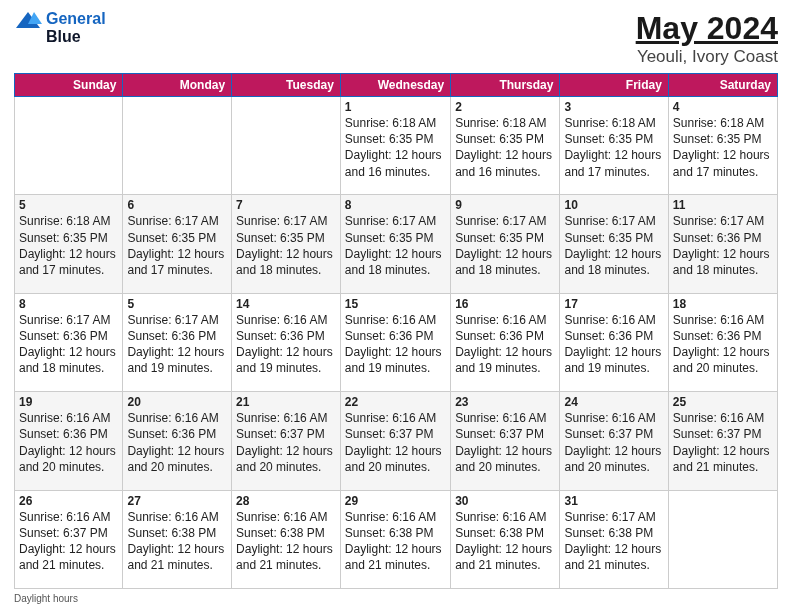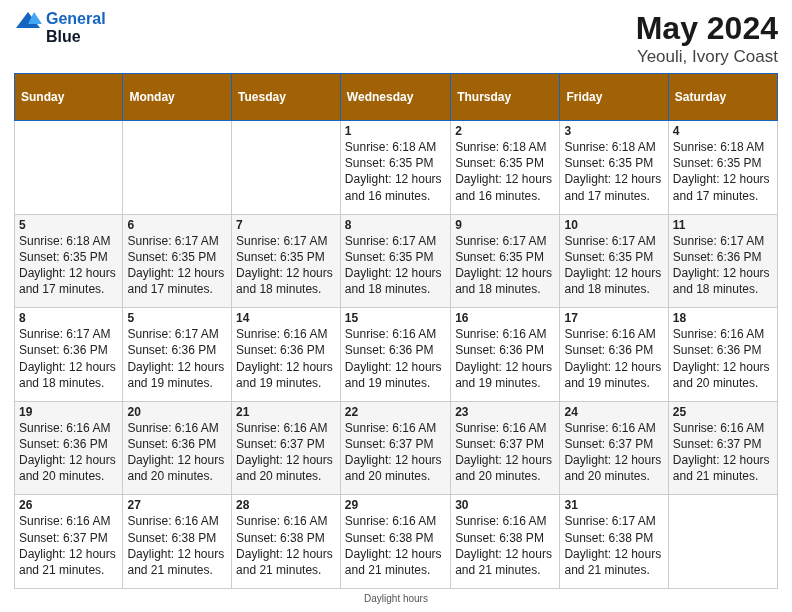--- a/index.html
+++ b/index.html
@@ -31,38 +31,39 @@
       width: 28px;
       height: 22px;
     }
     .title-block {
       text-align: right;
     }
     .month-title {
       font-size: 32px;
       font-weight: bold;
       color: #1a1a1a;
+      text-decoration: underline;
     }
     .location {
       font-size: 17px;
       color: #444;
     }
     
     .calendar {
       width: 100%;
       border-collapse: collapse;
       flex: 1;
     }
     .calendar th {
-      background: #a16207;
+      background: #be185d;
       color: #fff;
       font-size: 12px;
       font-weight: bold;
-      padding: 16px 6px;
-      text-align: left;
+      padding: 4px 6px;
+      text-align: right;
       border: 1px solid #1565c0;
     }
     .calendar td {
       border: 1px solid #ccc;
       vertical-align: top;
       padding: 3px 4px;
       width: 113px;
       font-size: 9.5px;
       color: #222;
       background: #fff;
@@ -82,21 +83,21 @@
       line-height: 1.35;
       color: #222;
     }
     .empty {
       background: #fff !important;
     }
     .footer-note {
       font-size: 10px;
       color: #555;
       margin-top: 4px;
-      text-align: center;
+      text-align: left;
     }
   </style>
 </head>
 <body>
 
 <div class="page">
   <div class="header">
     <div class="logo">
       <svg class="logo-icon" viewBox="0 0 28 22" xmlns="http://www.w3.org/2000/svg">
         <polygon points="14,2 26,18 2,18" fill="#1565c0"></polygon>

